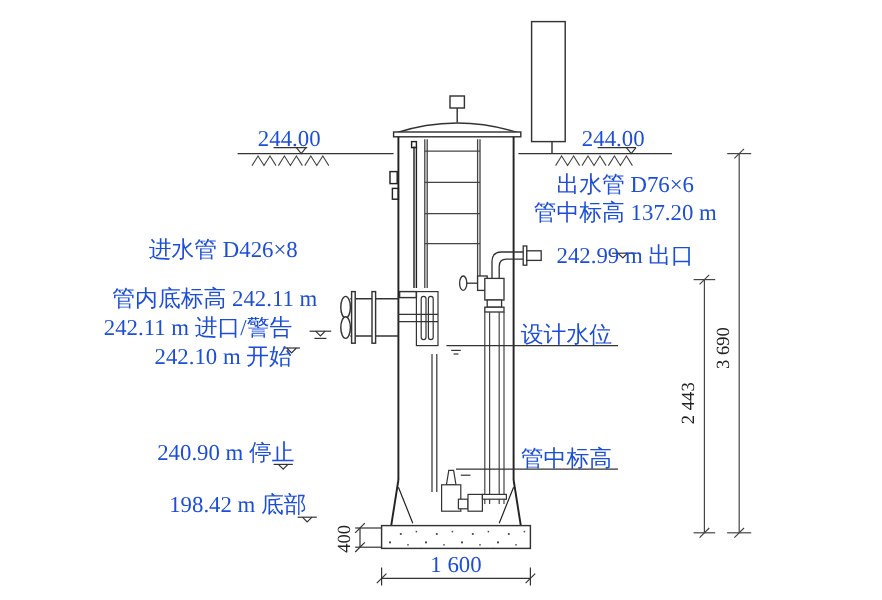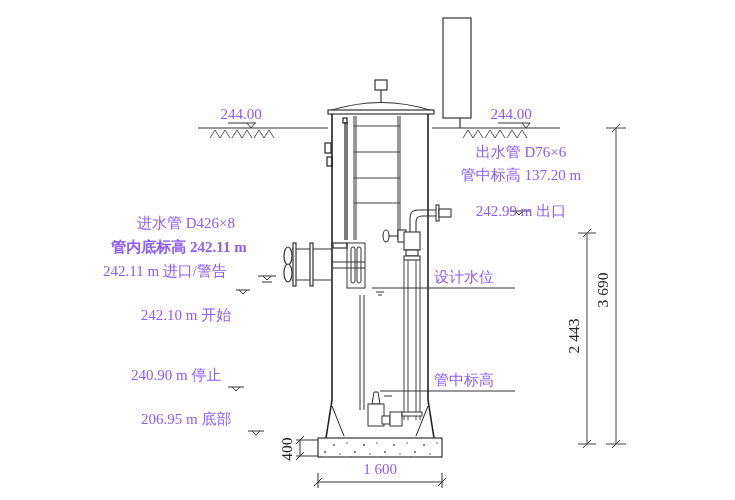--- a/index.html
+++ b/index.html
@@ -1,18 +1,18 @@
 <!DOCTYPE html>
 <html><head>
 <meta charset="utf-8">
 <style>
   html, body { margin:0; padding:0; background:#ffffff; }
   body { width:735px; height:500px; position:relative; overflow:hidden; font-family:"DejaVu Serif","Liberation Serif",serif; color:#222; }
   #drawing { position:absolute; left:0; top:0; width:735px; height:500px; }
-  .lbl { position:absolute; font-family:"Liberation Serif","DejaVu Serif",serif; font-size:15px; color:#8b5cf6; white-space:nowrap; line-height:1; }
+  .lbl { position:absolute; font-family:"Liberation Serif","DejaVu Serif",serif; font-size:19px; color:#1d4ed8; white-space:nowrap; line-height:1; }
   .lbl.c { transform:translateX(-50%); }
   .vert { position:absolute; font-family:"Liberation Serif","DejaVu Serif",serif; font-size:15.5px; color:#222; white-space:nowrap; transform-origin:center center; transform:translate(-50%,-50%) rotate(-90deg); line-height:1; }
 </style>
 </head>
 <body>
 
 <svg id="drawing" viewBox="0 0 735 500" xmlns="http://www.w3.org/2000/svg">
   <defs>
     <pattern id="concrete" patternUnits="userSpaceOnUse" width="30" height="20">
       <rect width="30" height="20" fill="#fff"></rect>
@@ -200,27 +200,27 @@
   </g>
 </svg>
 
 <div class="lbl c" style="left:241px; top:107px;">244.00</div>
 <div class="lbl c" style="left:511px; top:107px;">244.00</div>
 
 <div class="lbl c" style="left:521px; top:145px;">出水管 D76×6</div>
 <div class="lbl c" style="left:521px; top:168px;">管中标高 137.20 m</div>
 <div class="lbl c" style="left:521px; top:192px;margin-top:12px;">242.99 m 出口</div>
 
-<div class="lbl c" style="left:186px; top:216px;">进水管 D426×8</div>
-<div class="lbl c" style="left:179px; top:240px;font-weight:bold;">管内底标高 242.11 m</div>
+<div class="lbl c" style="left:186px; top:199px;">进水管 D426×8</div>
+<div class="lbl c" style="left:179px; top:240px;">管内底标高 242.11 m</div>
 <div class="lbl c" style="left:165px; top:264px;">242.11 m 进口/警告</div>
-<div class="lbl c" style="left:186px; top:288px;margin-top:20px;">242.10 m 开始</div>
+<div class="lbl c" style="left:186px; top:288px;">242.10 m 开始</div>
 
 <div class="lbl" style="left:434px; top:270px;">设计水位</div>
 <div class="lbl" style="left:434px; top:373px;">管中标高</div>
 
 <div class="lbl" style="left:131px; top:368px;">240.90 m 停止</div>
-<div class="lbl" style="left:141px; top:412px;">206.95 m 底部</div>
+<div class="lbl" style="left:141px; top:412px;">198.42 m 底部</div>
 
 <div class="vert" style="left:287px; top:449px;">400</div>
 <div class="lbl c" style="left:380px; top:462px;">1 600</div>
 <div class="vert" style="left:574px; top:336px;">2 443</div>
 <div class="vert" style="left:603px; top:290px;">3 690</div>
 
 </body></html>

